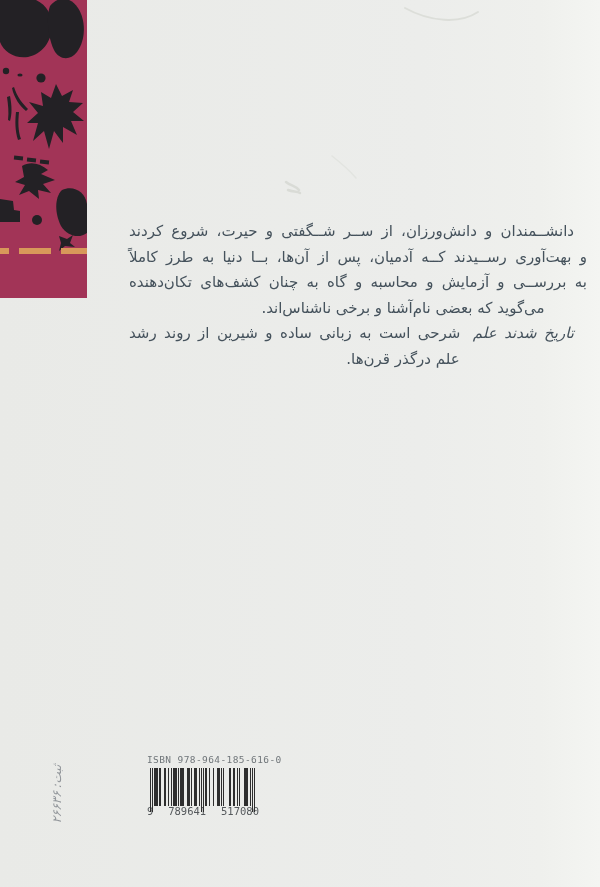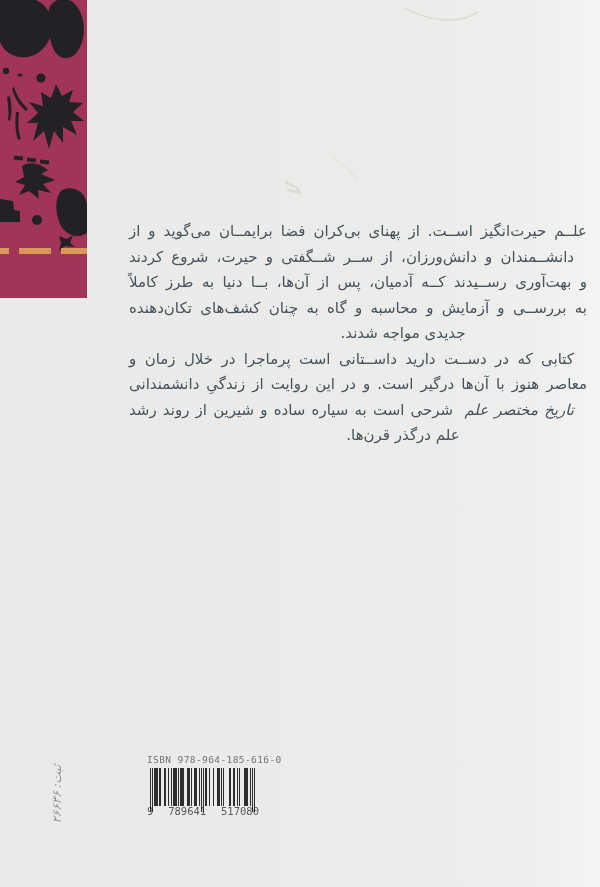--- a/index.html
+++ b/index.html
@@ -93,30 +93,27 @@
     </g>
   </svg>
 
   <svg class="artifacts" width="600" height="887" style="position:absolute;inset:0;">
     <path d="M405,8 C430,22 460,24 478,12"></path>
     <path d="M286,182 C291,186 296,186 299,190 M288,190 C293,192 297,191 300,193" style="stroke:#d9dbd6;stroke-width:2.5"></path>
     <path d="M332,156 C341,163 350,171 356,178" style="stroke:#e2e4e0;stroke-width:1.5"></path>
   </svg>
 
   <div class="synopsis">
-    <div class="line">علــم حیرت‌انگیز اســت. از پهنای بی‌کران فضا برایمــان می‌گوید و از</div>
     <div class="line indent">دانشــمندان و دانش‌ورزان، از ســر شــگفتی و حیرت، شروع کردند</div>
     <div class="line">و بهت‌آوری رســیدند کــه آدمیان، پس از آن‌ها، بــا دنیا به طرز کاملاً</div>
     <div class="line">به بررســی و آزمایش و محاسبه و گاه به چنان کشف‌های تکان‌دهنده</div>
-    <div class="line closer">جدیدی مواجه شدند.</div>
-    <div class="line indent">کتابی که در دســت دارید داســتانی است پرماجرا در خلال زمان و</div>
-    <div class="line">معاصر هنوز با آن‌ها درگیر است. و در این روایت از زندگیِ دانشمندانی</div>
+    <div class="line closer">می‌گوید که بعضی نام‌آشنا و برخی ناشناس‌اند.</div>
     <div class="line indent">
-      <span class="italic">تاریخ مختصر علم</span>
-      <span>شرحی است به سیاره ساده و شیرین از روند رشد</span>
+      <span class="italic">تاریخ شدند علم</span>
+      <span>شرحی است به زبانی ساده و شیرین از روند رشد</span>
     </div>
     <div class="line closer">علم درگذر قرن‌ها.</div>
   </div>
 
   <div class="barcode-box">
     <div class="isbn-label">ISBN 978-964-185-616-0</div>
     <div class="bars" id="bars">
         <span class="m on guard" style="width: 1.115px;"></span>
         <span class="m guard" style="width: 1.115px;"></span>
         <span class="m on guard" style="width: 1.115px;"></span>

